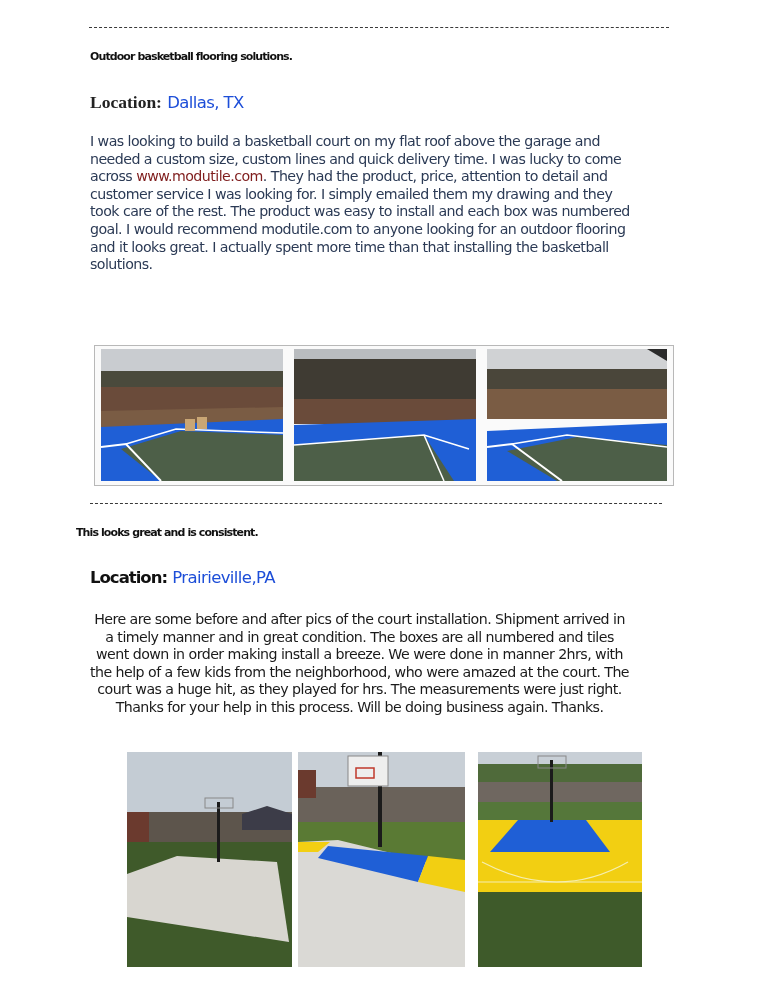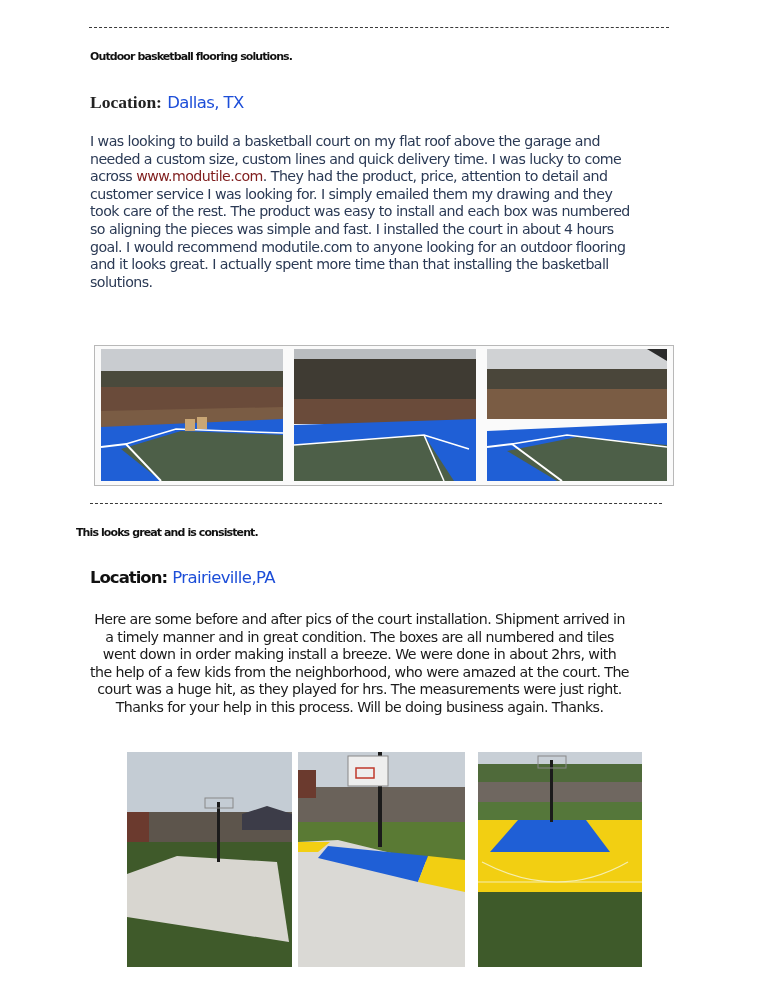--- a/index.html
+++ b/index.html
@@ -30,21 +30,20 @@
   <span class="lbl1">Location:</span>
   <span class="val">Dallas, TX</span>
 </div>
 
 <div class="para para1" style="left:90px; top:133px;">
   <span class="line">I was looking to build a basketball court on my flat roof above the garage and</span>
   <span class="line">needed a custom size, custom lines and quick delivery time. I was lucky to come</span>
   <span class="line"><span>across </span><a class="link">www.modutile.com</a><span>. They had the product, price, attention to detail and</span></span>
   <span class="line">customer service I was looking for. I simply emailed them my drawing and they</span>
   <span class="line">took care of the rest. The product was easy to install and each box was numbered</span>
-  <span class="line">so aligning the pieces was simple and fast. I installed the court in about 4 hours</span>
   <span class="line">goal. I would recommend modutile.com to anyone looking for an outdoor flooring</span>
   <span class="line">and it looks great. I actually spent more time than that installing the basketball</span>
   <span class="line">solutions.</span>
 </div>
 
 <div class="frame" style="left:94px; top:345px; width:578px; height:139px;"></div>
 
 <div class="photo" style="left:101px; top:349px; width:182px; height:132px;">
   <svg viewBox="0 0 182 132" preserveAspectRatio="none">
     <rect width="182" height="40" fill="#c9ccd0"></rect>
@@ -90,21 +89,21 @@
 <div class="title" style="left:76px; top:526px;">This looks great and is consistent.</div>
 
 <div class="loc" style="left:90px; top:568px;">
   <span class="lbl2">Location:</span>
   <span class="val">Prairieville,PA</span>
 </div>
 
 <div class="para para2" style="left:90px; top:611px;text-align:center;">
   <span class="line">Here are some before and after pics of the court installation. Shipment arrived in</span>
   <span class="line">a timely manner and in great condition. The boxes are all numbered and tiles</span>
-  <span class="line">went down in order making install a breeze. We were done in about 2hrs, with</span>
+  <span class="line">went down in order making install a breeze. We were done in manner 2hrs, with</span>
   <span class="line">the help of a few kids from the neighborhood, who were amazed at the court. The</span>
   <span class="line">court was a huge hit, as they played for hrs. The measurements were just right.</span>
   <span class="line">Thanks for your help in this process. Will be doing business again. Thanks.</span>
 </div>
 
 <div class="photo" style="left:127px; top:752px; width:165px; height:215px;">
   <svg viewBox="0 0 165 215" preserveAspectRatio="none">
     <rect width="165" height="80" fill="#c4ccd4"></rect>
     <rect y="60" width="165" height="35" fill="#5d554c"></rect>
     <rect x="0" y="60" width="22" height="30" fill="#6b3a2e"></rect>

